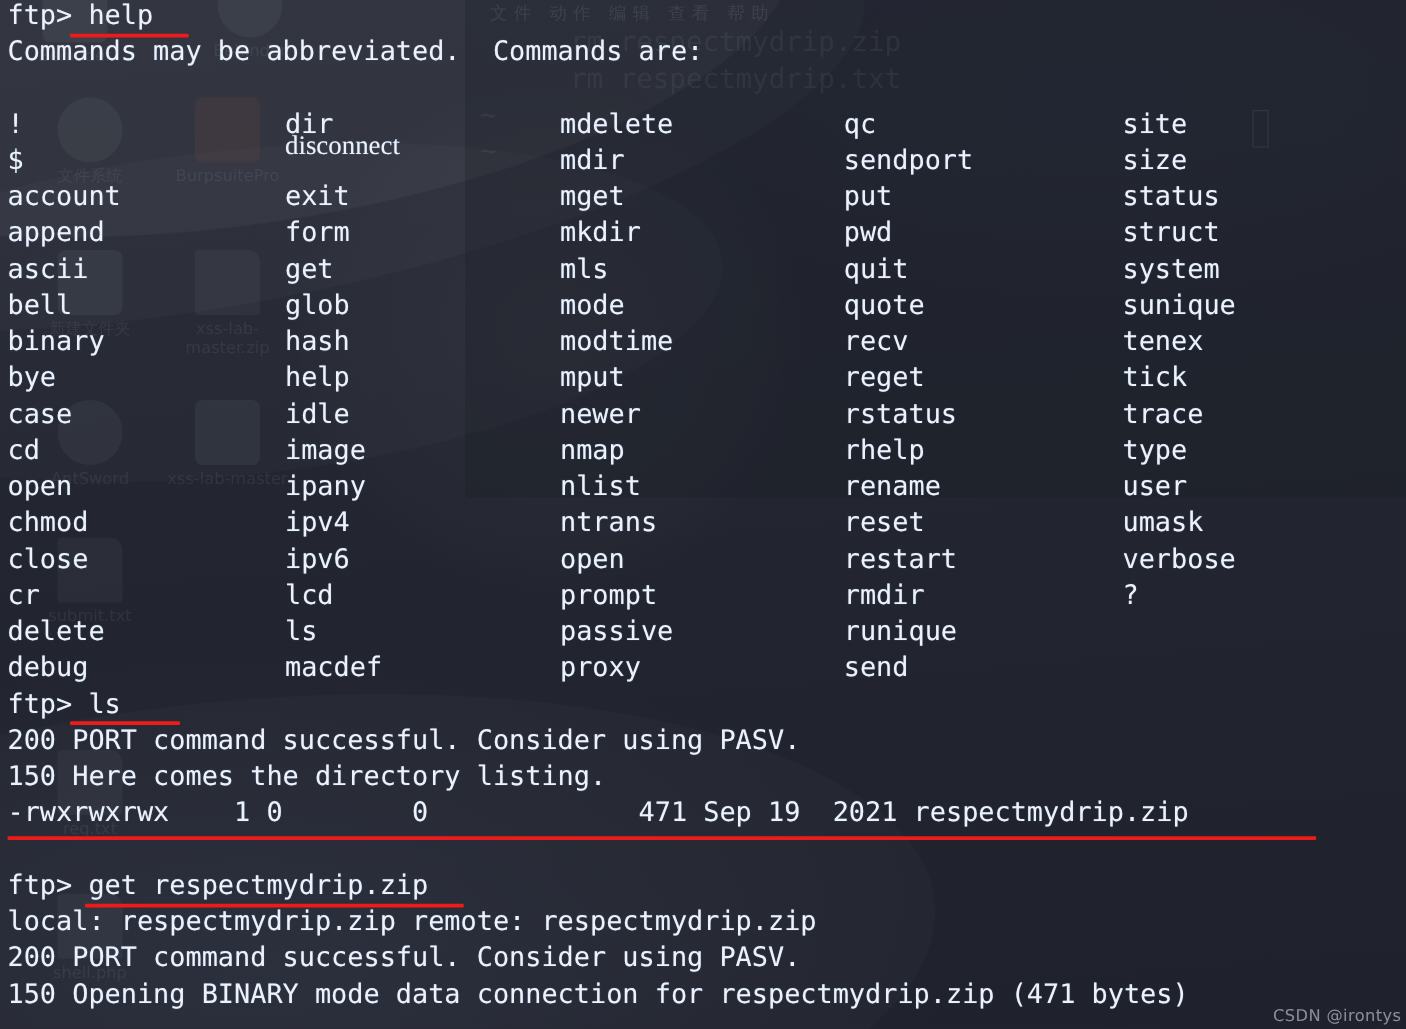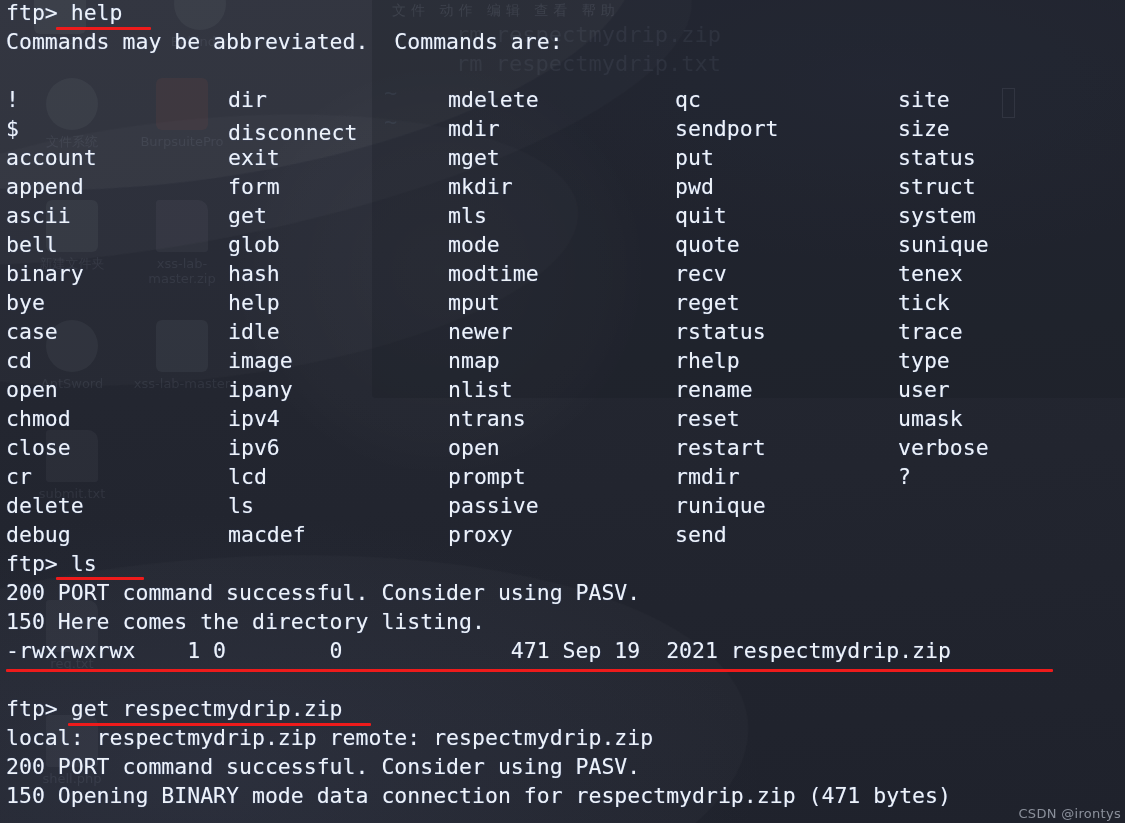--- a/index.html
+++ b/index.html
@@ -216,21 +216,21 @@
       <div class="cmdcell" style="left: 6px; top: 288px;">bye</div>
       <div class="cmdcell" style="left: 6px; top: 317px;">case</div>
       <div class="cmdcell" style="left: 6px; top: 346px;">cd</div>
       <div class="cmdcell" style="left: 6px; top: 375px;">open</div>
       <div class="cmdcell" style="left: 6px; top: 404px;">chmod</div>
       <div class="cmdcell" style="left: 6px; top: 433px;">close</div>
       <div class="cmdcell" style="left: 6px; top: 462px;">cr</div>
       <div class="cmdcell" style="left: 6px; top: 491px;">delete</div>
       <div class="cmdcell" style="left: 6px; top: 520px;">debug</div>
       <div class="cmdcell" style="left: 228px; top: 85px;">dir</div>
-      <div class="cmdcell" style="left: 228px; top: 118px;">disconnect</div>
+      <div class="cmdcell" style="left: 228px; top: 102px; font-family: Liberation Serif, serif;">disconnect</div>
       <div class="cmdcell" style="left: 228px; top: 143px;">exit</div>
       <div class="cmdcell" style="left: 228px; top: 172px;">form</div>
       <div class="cmdcell" style="left: 228px; top: 201px;">get</div>
       <div class="cmdcell" style="left: 228px; top: 230px;">glob</div>
       <div class="cmdcell" style="left: 228px; top: 259px;">hash</div>
       <div class="cmdcell" style="left: 228px; top: 288px;">help</div>
       <div class="cmdcell" style="left: 228px; top: 317px;">idle</div>
       <div class="cmdcell" style="left: 228px; top: 346px;">image</div>
       <div class="cmdcell" style="left: 228px; top: 375px;">ipany</div>
       <div class="cmdcell" style="left: 228px; top: 404px;">ipv4</div>

